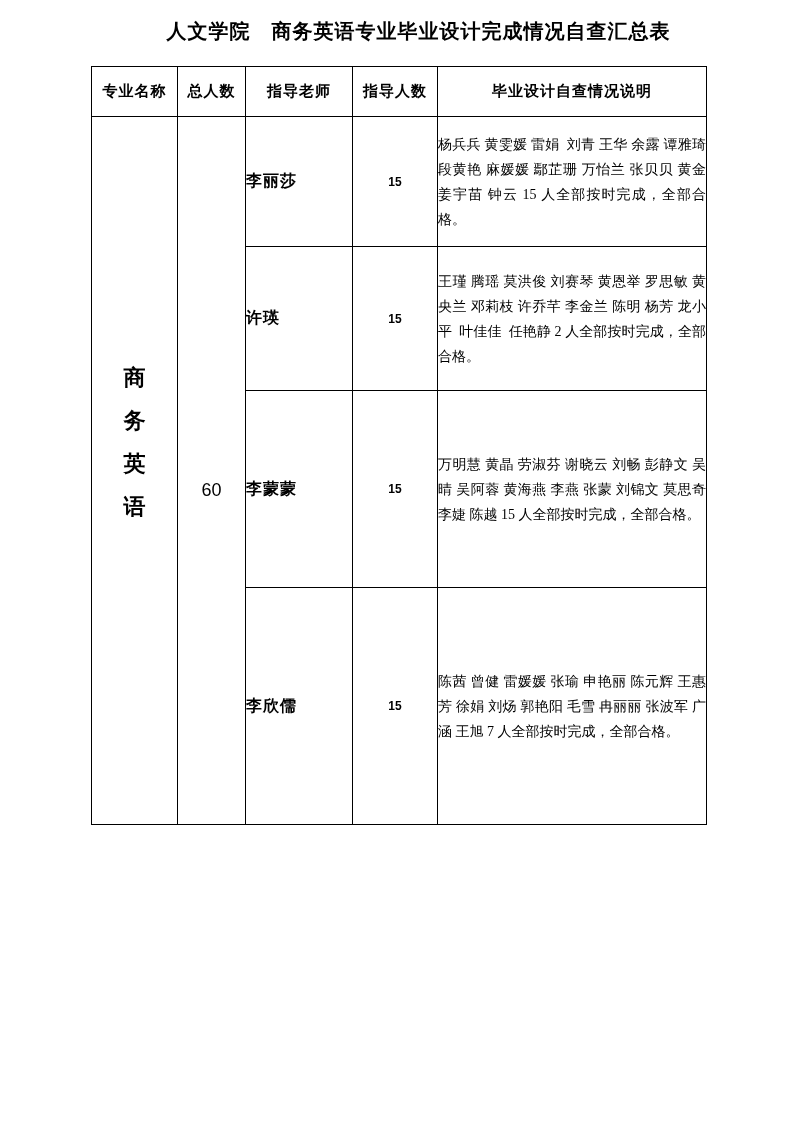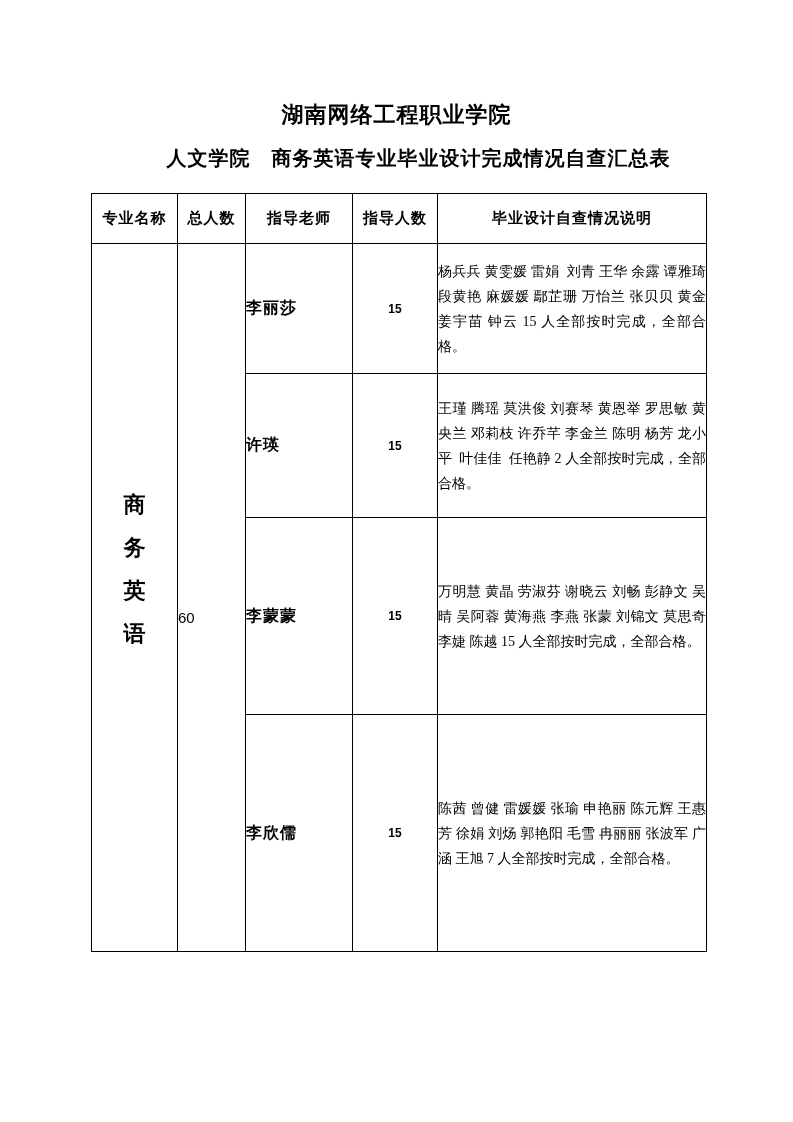--- a/index.html
+++ b/index.html
@@ -61,24 +61,24 @@
     align-items: center;
     gap: 21px;
     font-family: "Liberation Sans", sans-serif;
     font-weight: 700;
     font-size: 22px;
     line-height: 1;
     transform: translateY(-28px);
   }
   .total-cell {
     vertical-align: middle;
-    text-align: left;
+    text-align: center;
     padding-left: 8px;
     font-family: "Liberation Sans", sans-serif;
-    font-size: 15px;
+    font-size: 18px;
     text-decoration: underline;
   }
   .total-cell .total-val { display: inline-block; transform: translateY(20px); }
   .teacher-cell {
     vertical-align: middle;
     font-family: "Liberation Sans", sans-serif;
     font-weight: 700;
     font-size: 16px;
     letter-spacing: 1px;
   }
@@ -97,21 +97,20 @@
     line-height: 25px;
     padding: 6px 9px;
     white-space: pre-wrap;
   }
 </style>
 </head>
 <body>
 
 <div class="page">
 
-  <h1 class="title">湖南网络工程职业学院</h1>
   <h2 class="subtitle">人文学院　商务英语专业毕业设计完成情况自查汇总表</h2>
 
   <table class="main-table">
     <colgroup>
       <col style="width:86px">
       <col style="width:68px">
       <col style="width:107px">
       <col style="width:85px">
       <col style="width:269px">
     </colgroup>

